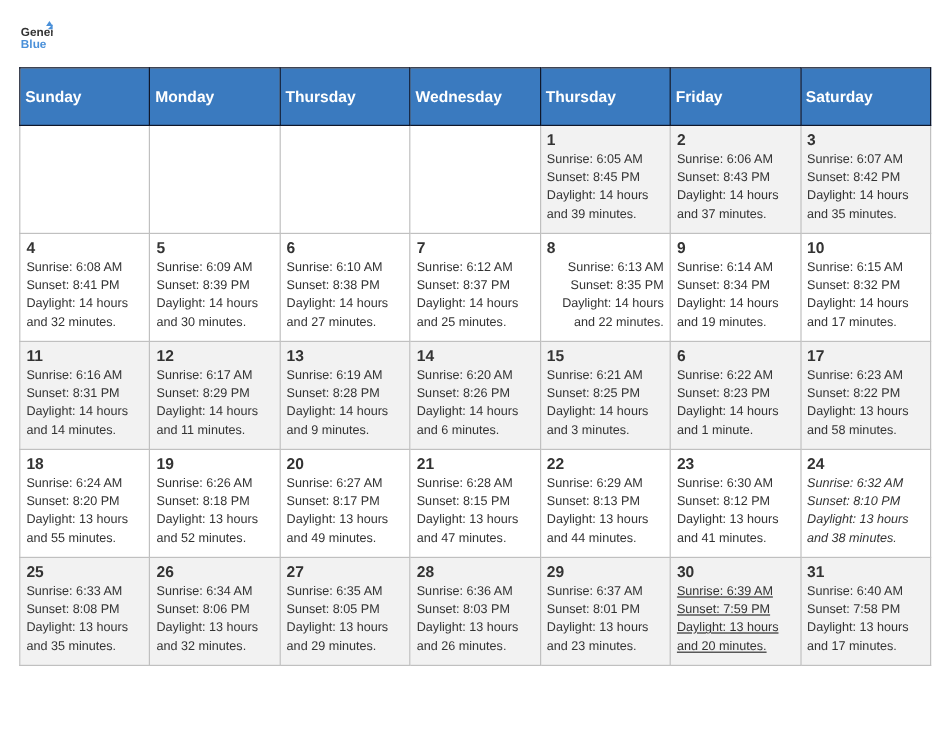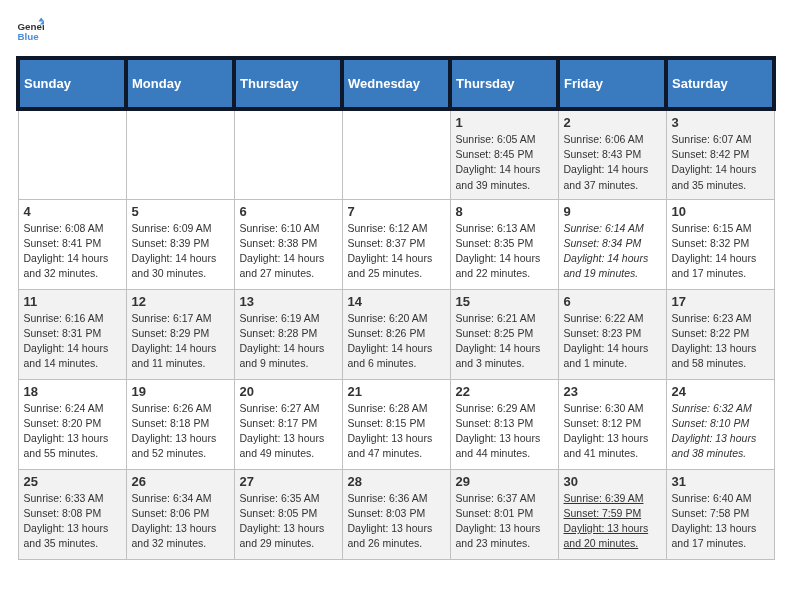--- a/index.html
+++ b/index.html
@@ -55,21 +55,21 @@
       border-collapse: collapse;
       table-layout: fixed;
     }
     .calendar-table th {
       background-color: #3a7abf;
       color: #fff;
       font-size: 13px;
       font-weight: bold;
       padding: 16px 4px;
       text-align: left;
-      border: 4px solid #0f172a;
+      border: 1px solid #0f172a;
     }
     .calendar-table td {
       border: 1px solid #c0c0c0;
       vertical-align: top;
       padding: 4px 5px;
       font-size: 11px;
       color: #333;
       height: 90px;
       background: #fff;
     }
@@ -183,28 +183,28 @@
         </td>
         <td>
           <div class="day-num">7</div>
           <div class="day-info" style="white-space: pre-line;">Sunrise: 6:12 AM
 Sunset: 8:37 PM
 Daylight: 14 hours
 and 25 minutes.</div>
         </td>
         <td>
           <div class="day-num">8</div>
-          <div class="day-info" style="white-space: pre-line;">Sunrise: 6:13 AM
+          <div class="day-info" style="white-space: pre-line; text-align: right;">Sunrise: 6:13 AM
 Sunset: 8:35 PM
 Daylight: 14 hours
 and 22 minutes.</div>
         </td>
         <td>
           <div class="day-num">9</div>
-          <div class="day-info" style="white-space: pre-line; font-style: italic;">Sunrise: 6:14 AM
+          <div class="day-info" style="white-space: pre-line;">Sunrise: 6:14 AM
 Sunset: 8:34 PM
 Daylight: 14 hours
 and 19 minutes.</div>
         </td>
         <td>
           <div class="day-num">10</div>
           <div class="day-info" style="white-space: pre-line;">Sunrise: 6:15 AM
 Sunset: 8:32 PM
 Daylight: 14 hours
 and 17 minutes.</div>

